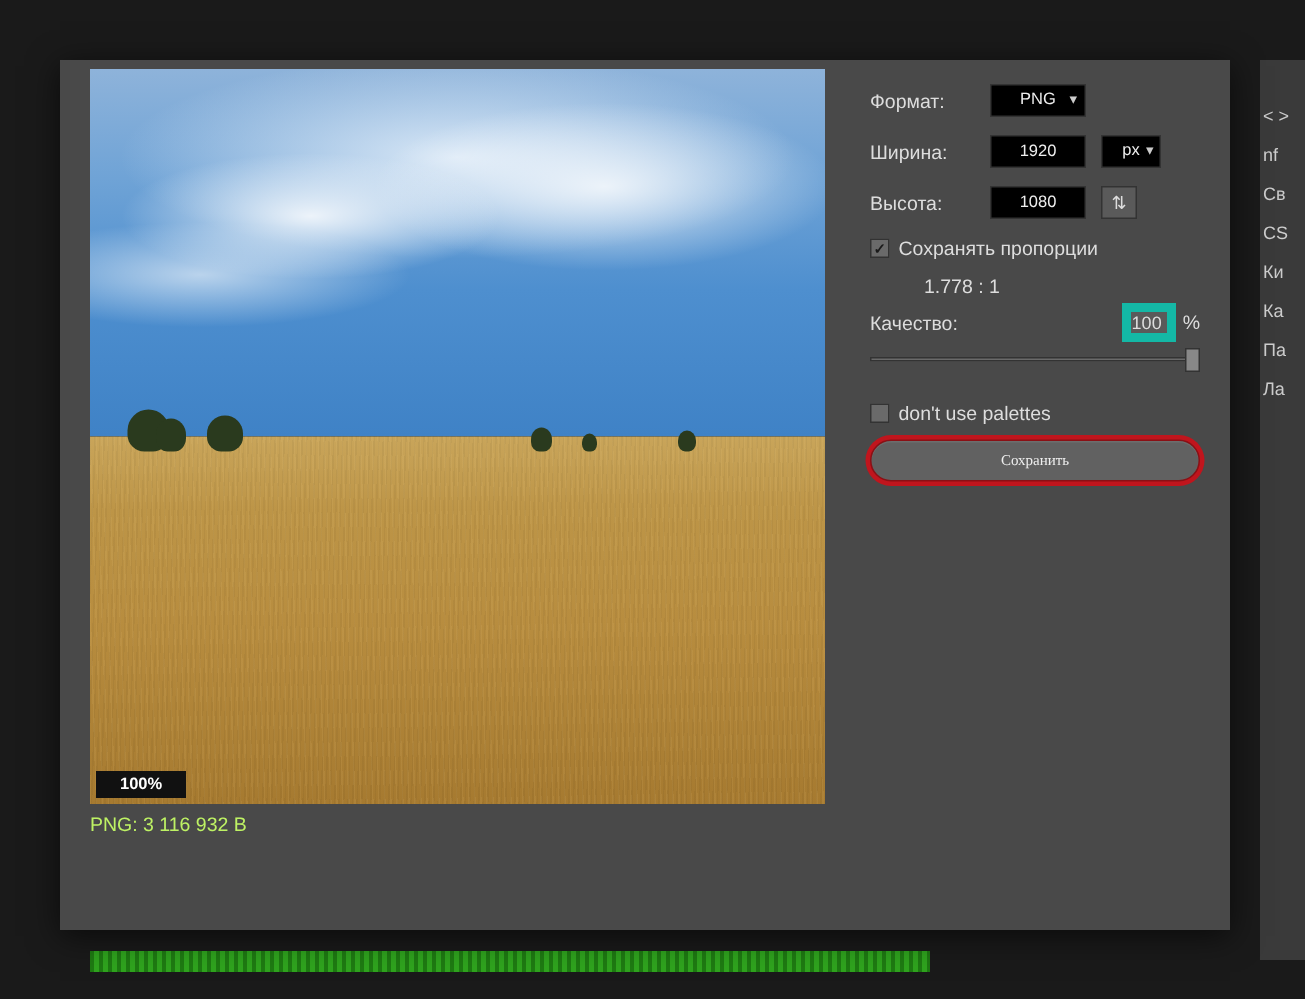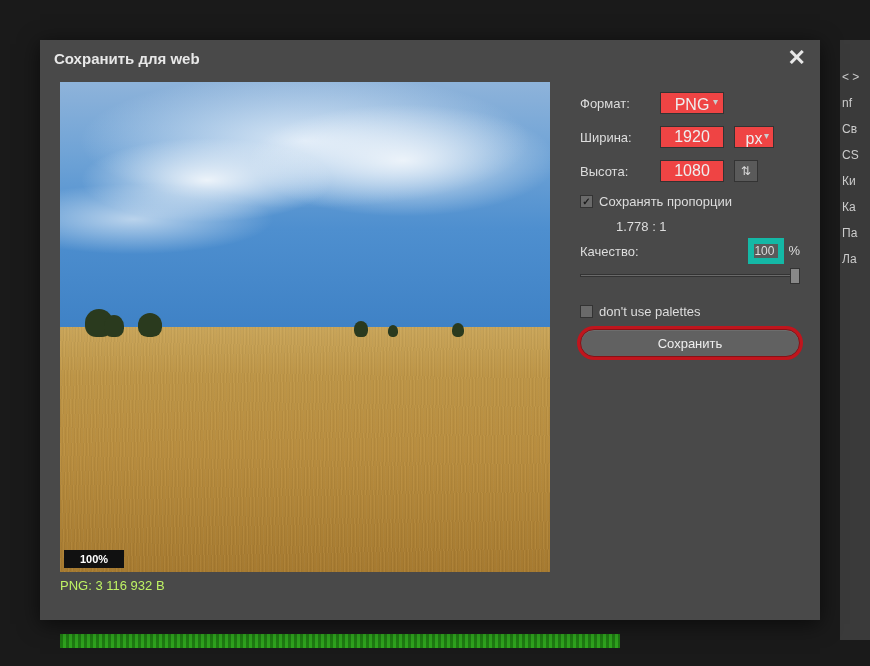--- a/index.html
+++ b/index.html
@@ -108,25 +108,25 @@
     font-size: 13px;
     color: #bef264;
   }
   .controls { flex: 1; padding-top: 10px; }
   .row {
     display: flex; align-items: center;
     gap: 10px; margin-bottom: 12px;
   }
   .row label { width: 70px; color: #ddd; font-size: 13px; }
   .select, .num-input, .unit {
-    background: #ef4444;
+    background: #000000;
     border: 1px solid #333;
     color: #eee;
     height: 22px;
-    font-size: 16px;
+    font-size: 11px;
     text-align: center;
   }
   .select { width: 64px; position: relative; }
   .select::after {
     content: "▾"; position: absolute; right: 5px; top: 3px; font-size: 10px; color: #ccc;
   }
   .select span { display:inline-block; padding-top:3px; }
   .num-input { width: 64px; line-height: 20px; }
   .unit { width: 40px; position: relative; text-decoration: underline; }
   .unit::after { content: "▾"; position:absolute; right:4px; top:3px; font-size:10px; color:#ccc; }
@@ -171,24 +171,25 @@
     position: absolute; right: 0; top: 2px;
     width: 10px; height: 16px;
     background: #888; border: 1px solid #333;
   }
   .save-btn {
     width: 100%; height: 28px;
     background: #616161;
     border: 1px solid #8a1015;
     box-shadow: 0 0 0 3px #c0151d, inset 0 1px 0 rgba(255,255,255,0.08);
     border-radius: 14px;
-    color: #eee; font-size: 13px;
+    color: #eee; font-size: 10px;
     display: flex; align-items: center; justify-content: center;
     cursor: pointer;
     margin-top: 6px;
+    font-family: Liberation Serif, serif;
   }
   .bottom-strip {
     position: absolute; left: 60px; bottom: 18px;
     width: 560px; height: 14px;
     background: repeating-linear-gradient(90deg, #1e7a12 0 3px, #2fa31e 3px 6px);
   }
 </style>
 </head>
 <body>
 
@@ -199,24 +200,20 @@
   <span>CS</span>
   <span>Ки</span>
   <span>Ка</span>
   <span>Па</span>
   <span>Ла</span>
 </div>
 
 <div class="bottom-strip"></div>
 
 <div class="dialog">
-  <div class="titlebar">
-    <span>Сохранить для web</span>
-    <span class="close-x">✕</span>
-  </div>
 
   <div class="content">
 
     <div class="preview-col">
       <div class="preview-frame">
         <div class="preview-img">
           <div class="sky"></div>
           <div class="clouds"></div>
           <div class="field"></div>
           <div class="horizon-trees">

